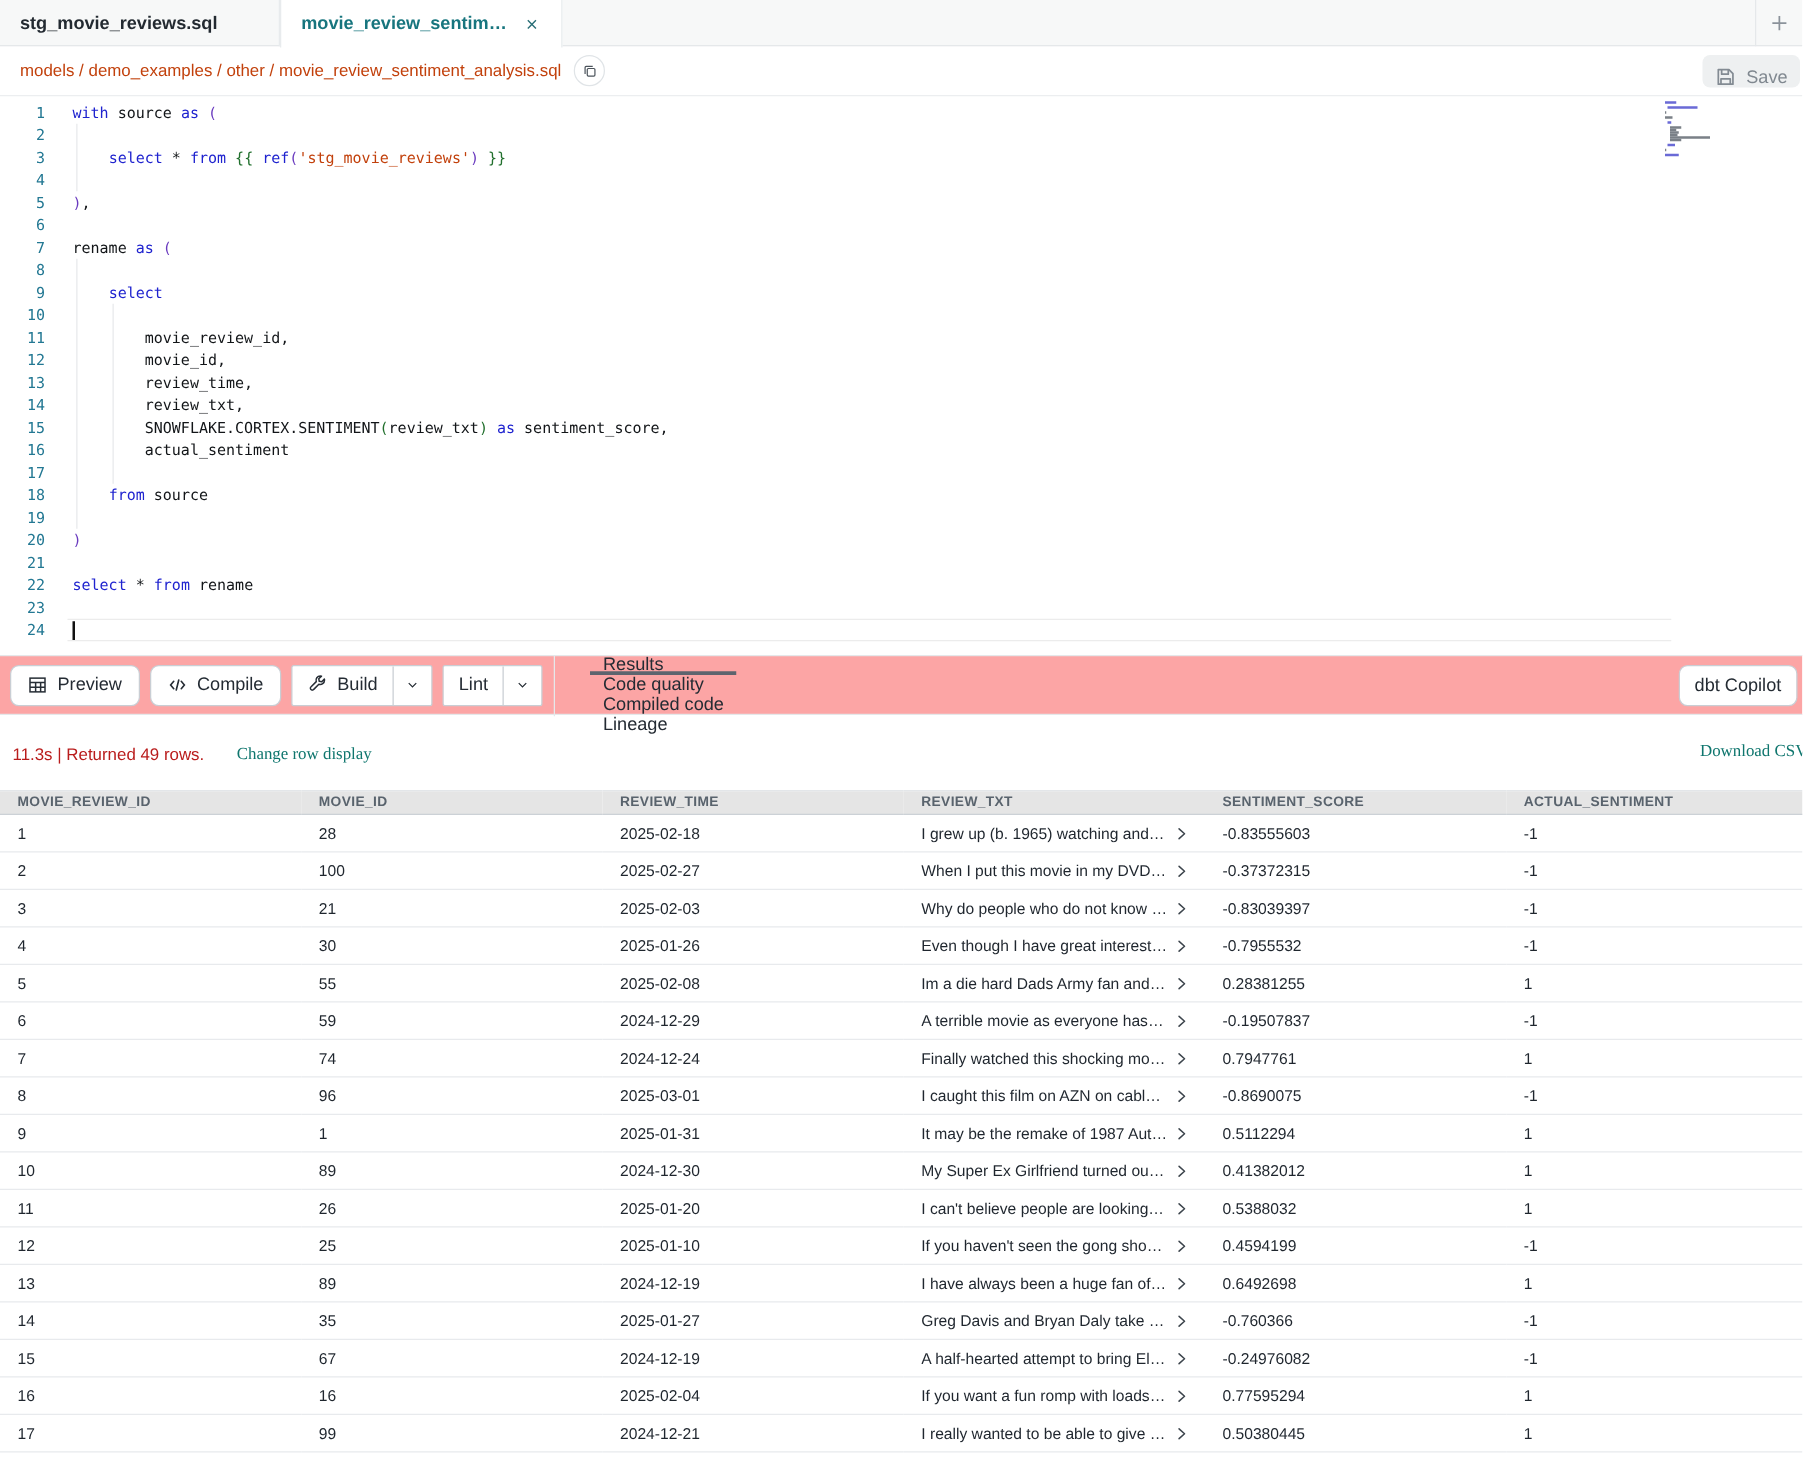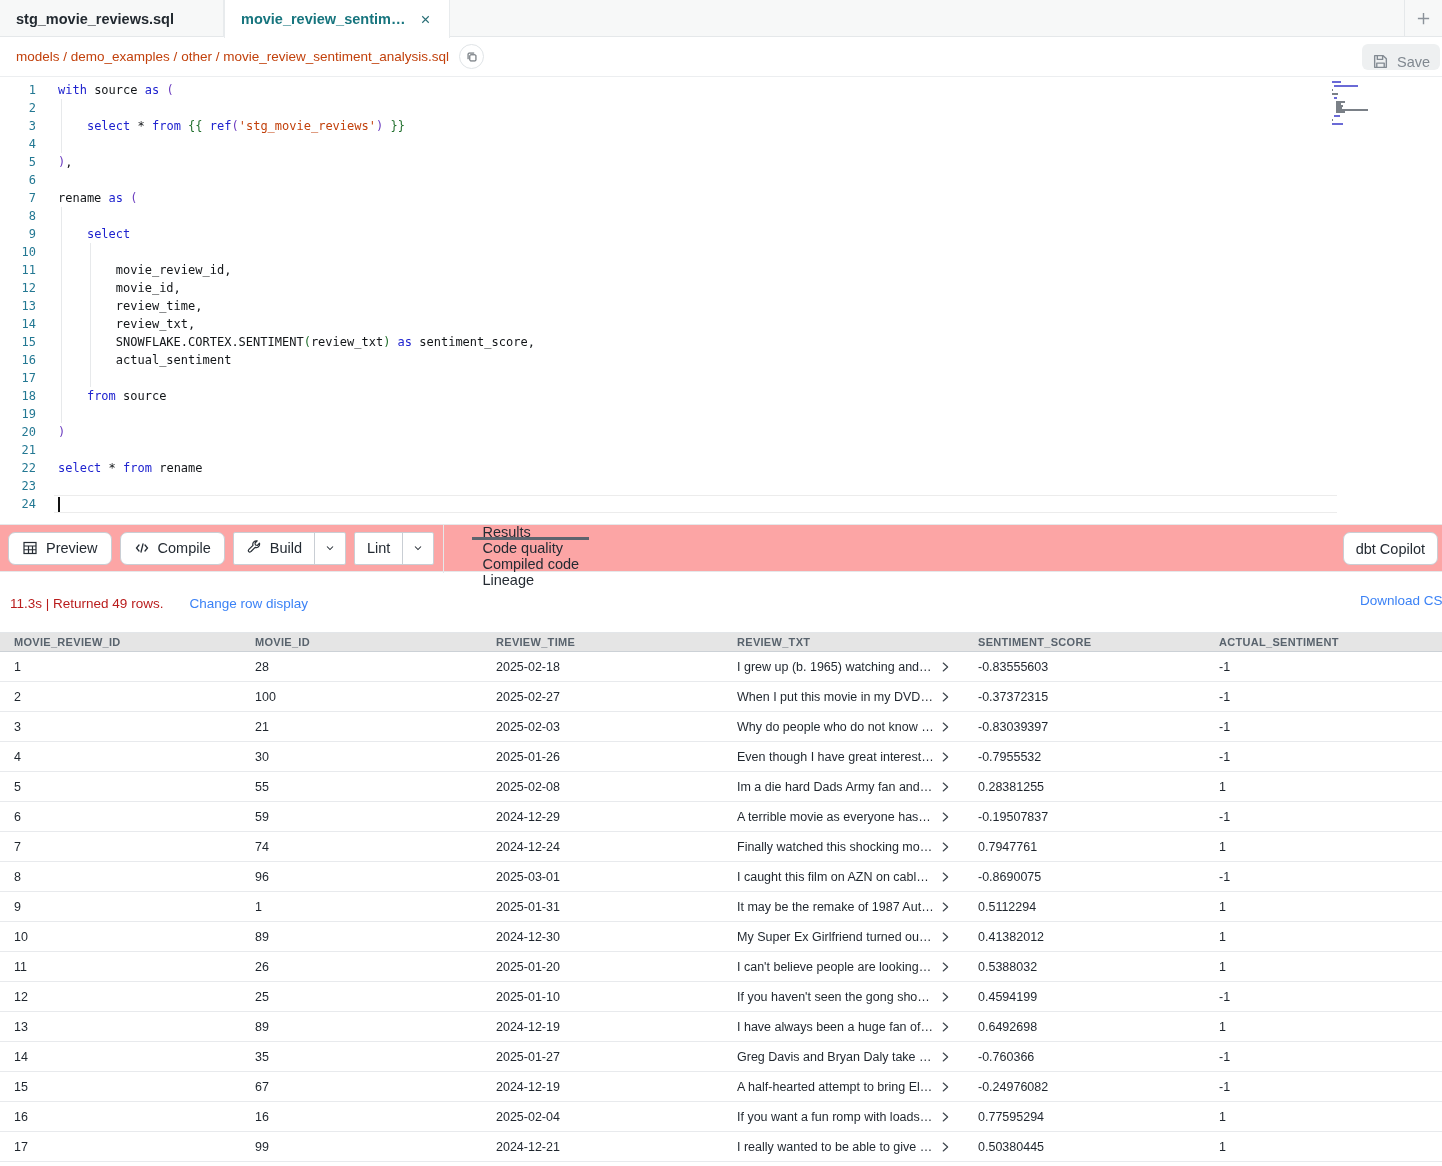--- a/index.html
+++ b/index.html
@@ -62,21 +62,21 @@
   .rtabs { display:flex; height:49px; margin-left:20px;flex-direction:column; }
   .rtab { position:relative; height:49px; display:flex; align-items:center; padding:0 12px; margin:0 6px;
           font-size:14.5px; color:#242b33; cursor:pointer; }
   .rtab.active::after { content:""; position:absolute; left:2px; right:2px; bottom:0; height:3px; background:#5d646e; }
   .copilot-btn { margin-left:auto; margin-right:4px; height:33px; border:1px solid #c9ced4; border-radius:7px;
                  display:flex; align-items:center; gap:8px; padding:0 12px; font-size:14.5px; color:#242b33; background:#fff; cursor:pointer;flex-direction:column; }
 
   
   .statusrow { position:absolute; top:574px; left:0; right:0; height:58px; display:flex; align-items:center; padding-left:10px; font-size:13.5px; }
   .status-text { color:#b91c1c; white-space:pre; }
-  .link { color:#3b82f6; cursor:pointer; }
+  .link { color:#0f766e; cursor:pointer;font-family:Liberation Serif, serif; }
   .change-display { margin-left:26px; }
   .download-csv { position:absolute; left:1360px; top:19px; white-space:nowrap; }
 
   
   .tablewrap { position:absolute; top:632px; left:0; width:1446px; }
   table.results { border-collapse:collapse; table-layout:fixed; width:1446px; }
   table.results th { width:241px; height:19px; background:#e5e5e5; border-top:1px solid #e3e6e9; border-bottom:1px solid #ccd1d6;
         font-size:11px; font-weight:bold; letter-spacing:0.3px; color:#59636d; text-align:left; padding:0 6px 0 14px; }
   table.results td { height:30px; border-bottom:1px solid #e8eaed; font-size:12.5px; color:#1f262e;
         padding:0 6px 0 14px; white-space:nowrap; overflow:hidden; }

